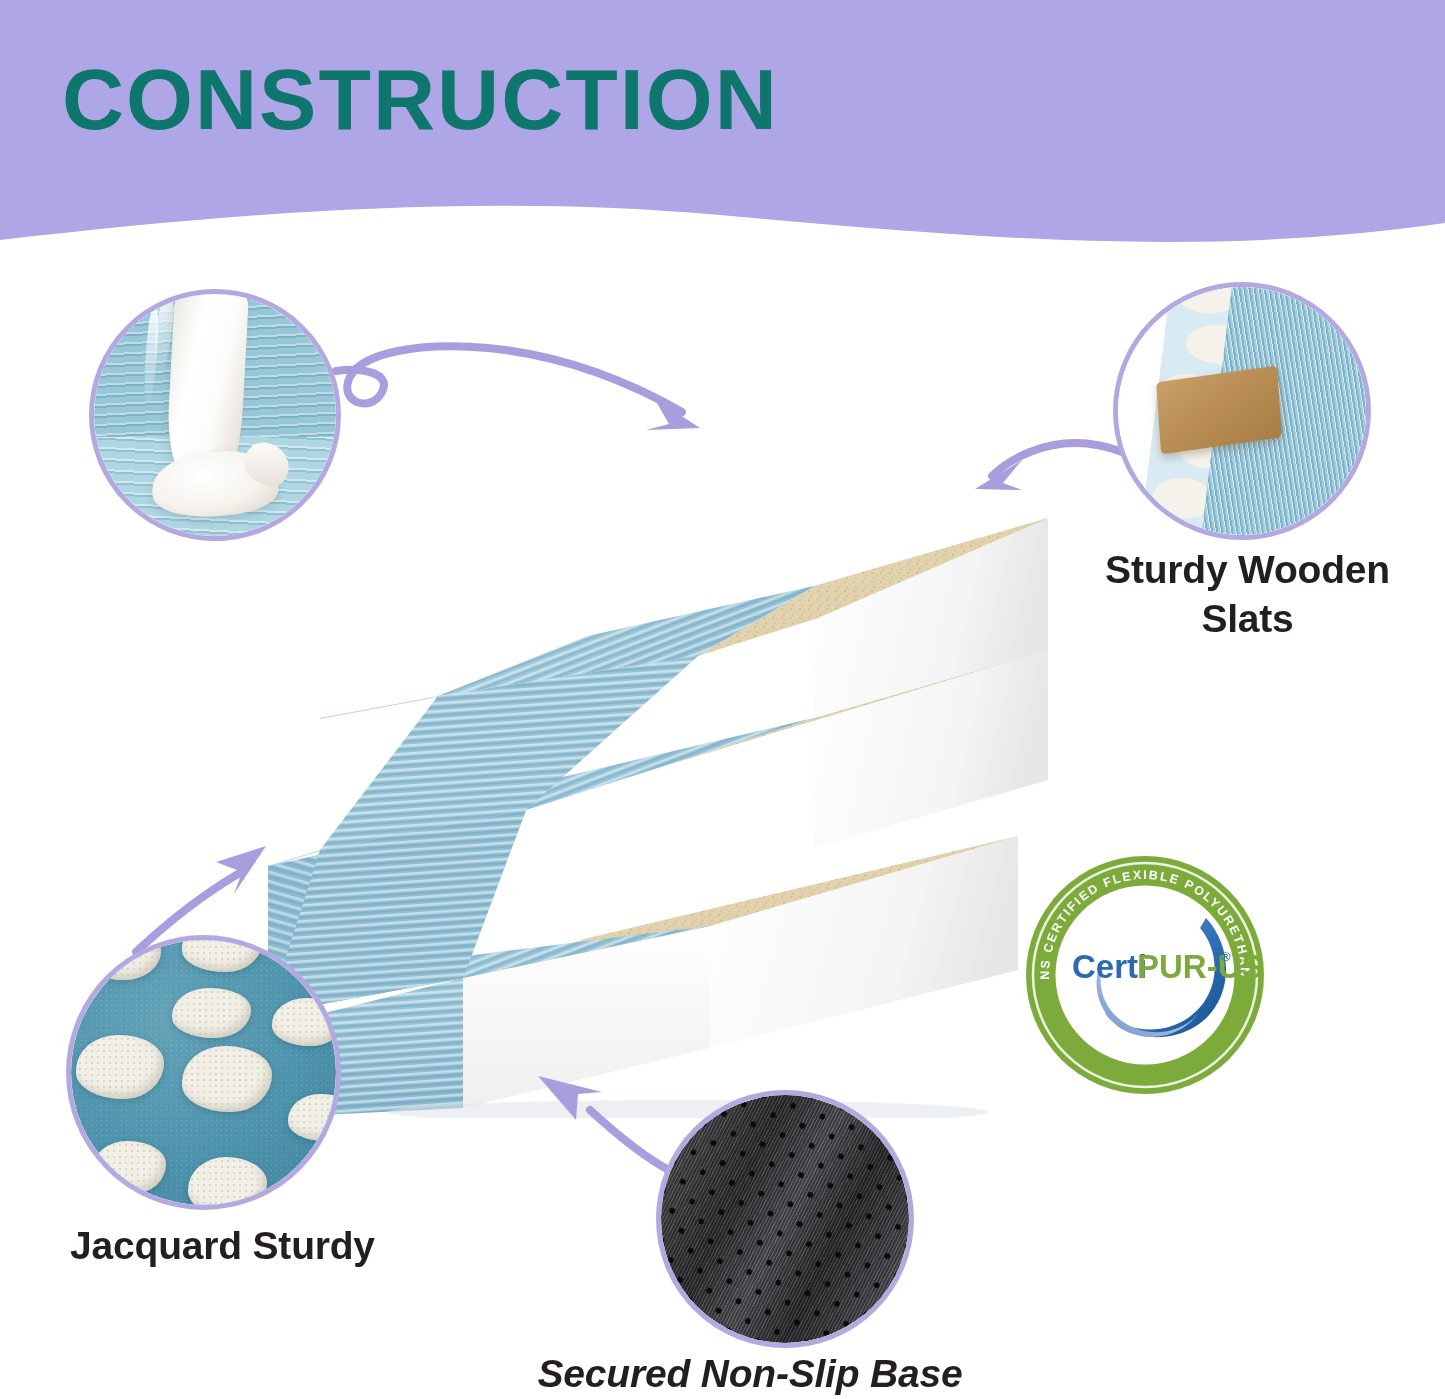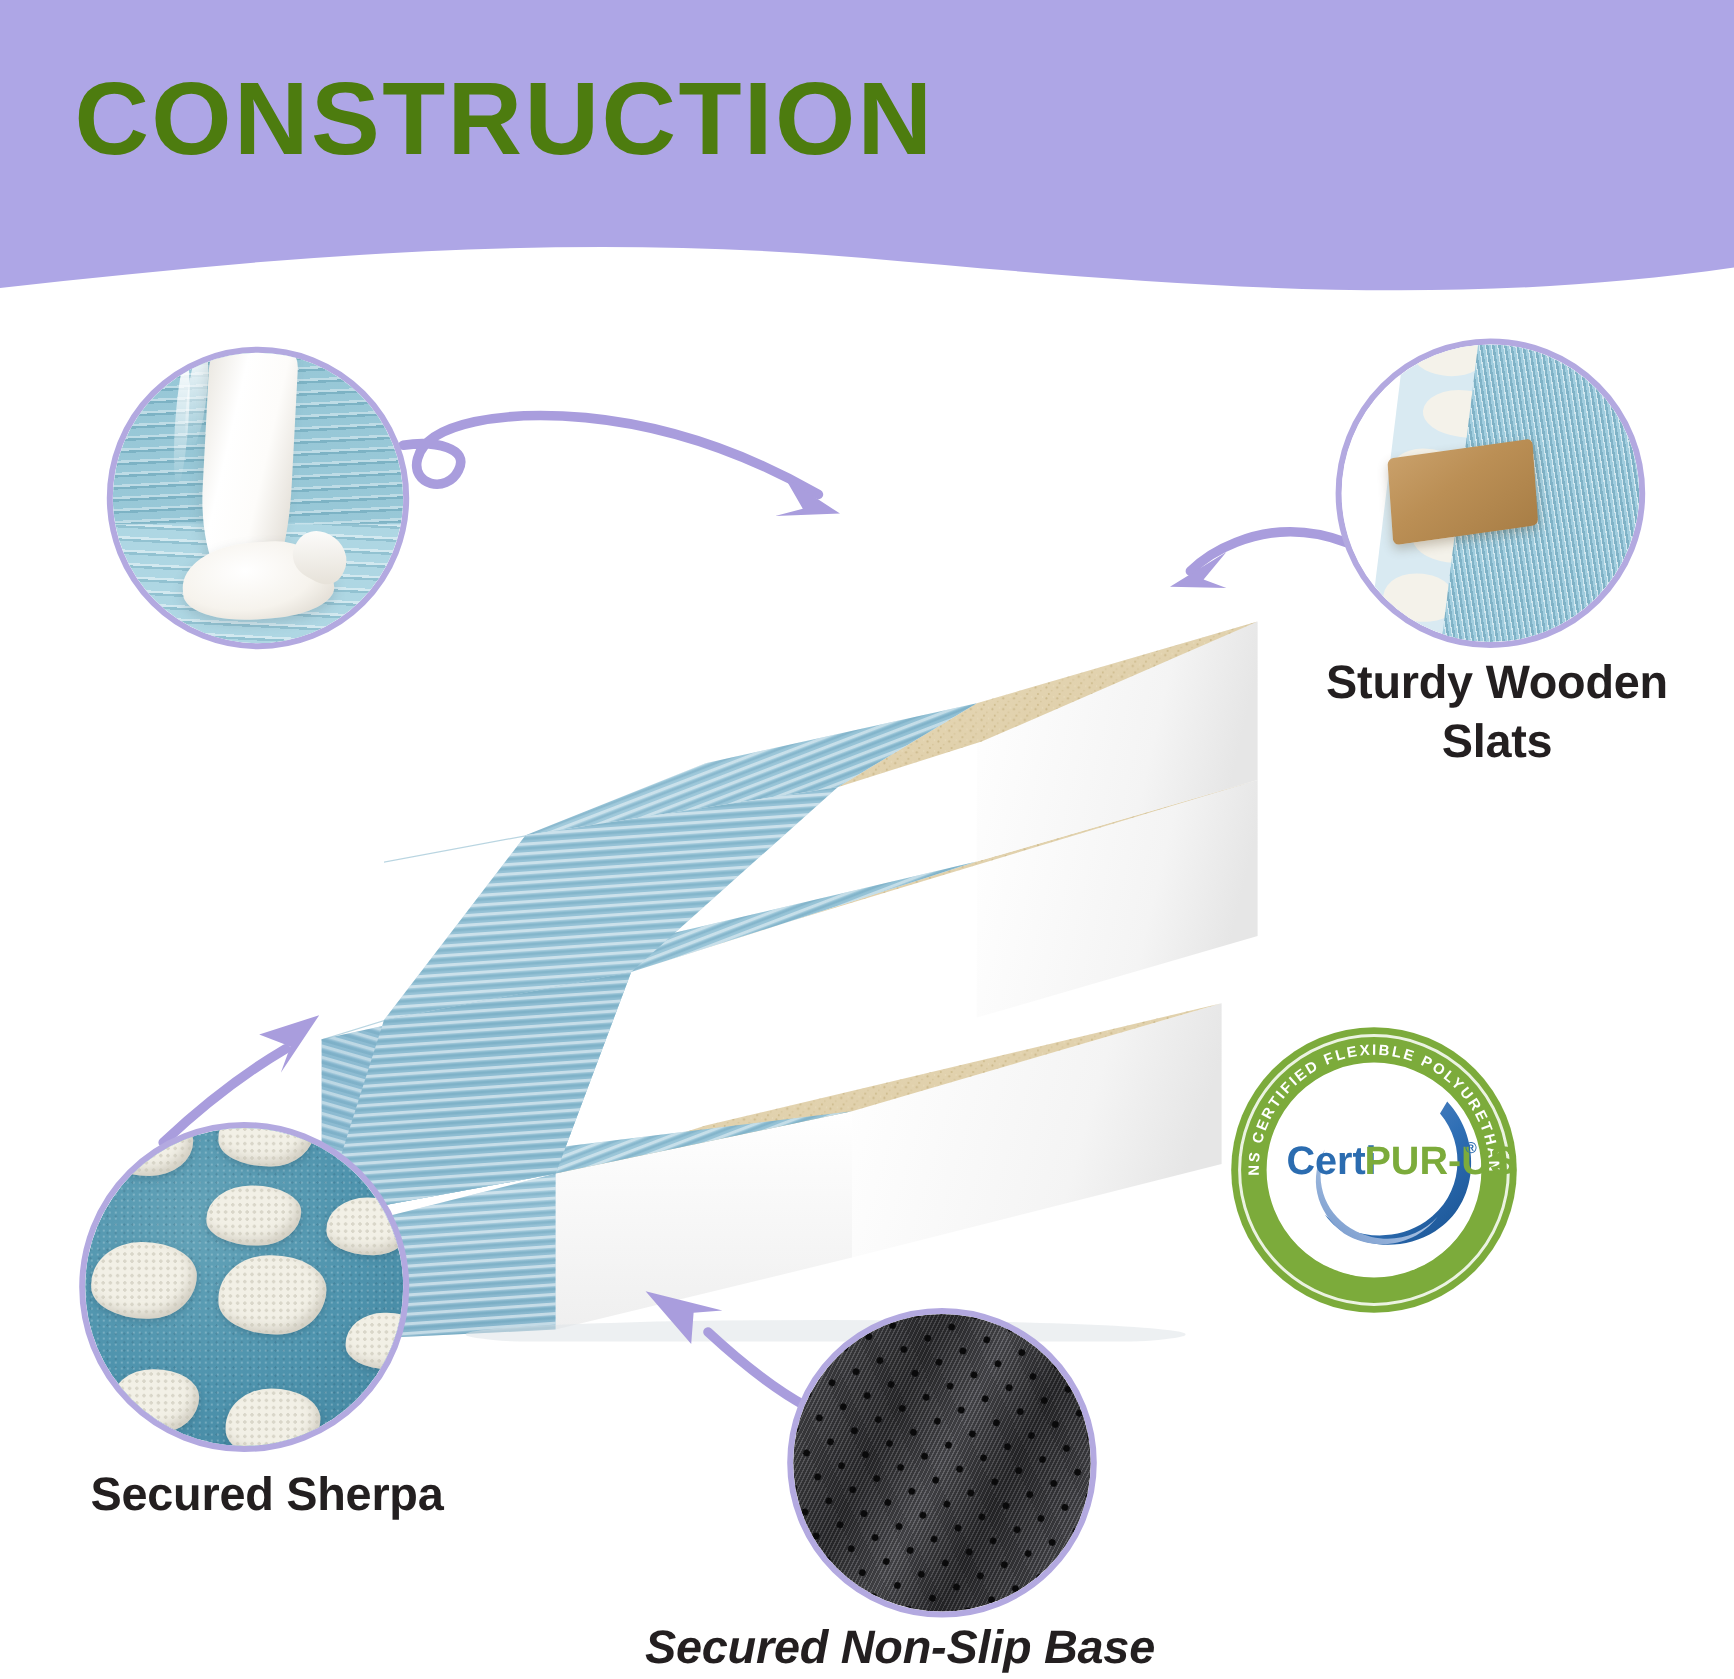--- a/index.html
+++ b/index.html
@@ -27,21 +27,21 @@
     height: 300px;
     pointer-events: none;
   }
   #header-title {
     position: absolute;
     left: 62px;
     top: 56px;
     font-size: 86px;
     font-weight: 700;
     letter-spacing: 2px;
-    color: #4d7c0f;
+    color: #0f766e;
     white-space: nowrap;
     line-height: 1;
   }
 
   
   .callout-label {
     position: absolute;
     text-align: center;
     color: #231f20;
     font-weight: 700;
@@ -492,21 +492,21 @@
 
   <div id="label-cover" class="callout-label">
   </div>
 
   <div id="label-slats" class="callout-label">
     <span>Sturdy Wooden</span>
     <span>Slats</span>
   </div>
 
   <div id="label-sherpa" class="callout-label">
-    <span>Secured Sherpa</span>
+    <span>Jacquard Sturdy</span>
   </div>
 
   <div id="label-base" class="callout-label">
     <span>Secured Non-Slip Base</span>
   </div>
 
 
 </div>
 
 </body></html>

